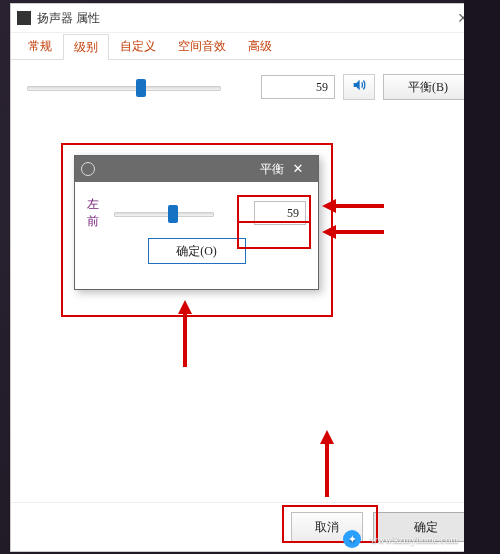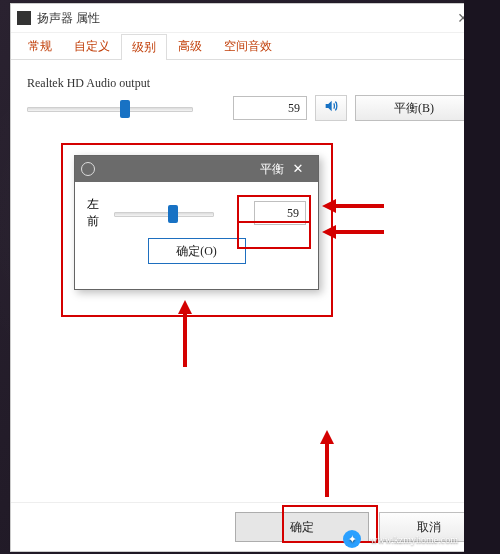--- a/index.html
+++ b/index.html
@@ -19,31 +19,31 @@
   .body{padding:14px 16px;}
   .outlabel{margin:2px 0 4px 0;color:#333;}
   .row{display:flex;align-items:center;gap:8px;}
   
   .slider{position:relative;height:18px;flex:1;}
   .slider .track{position:absolute;left:0;right:0;top:8px;height:3px;background:linear-gradient(#dcdcdc,#f4f4f4);border:1px solid #cfcfcf;border-radius:1px;}
   .slider .thumb{position:absolute;top:1px;width:10px;height:18px;background:#1872c4;border-radius:2px;transform:translateX(-50%);}
   .numbox{width:60px;height:22px;border:1px solid #bfbfbf;background:#fff;text-align:right;padding:0 6px;line-height:22px;margin-left:32px;}
   .iconbtn{width:30px;height:24px;border:1px solid #cfcfcf;background:linear-gradient(#fff,#eee);display:flex;align-items:center;justify-content:center;}
   .iconbtn svg{width:16px;height:16px;}
-  .btn{height:24px;min-width:68px;border:1px solid #bfbfbf;background:linear-gradient(#fdfdfd,#ececec);display:flex;align-items:center;justify-content:center;padding:0 24px;}
+  .btn{height:24px;min-width:68px;border:1px solid #bfbfbf;background:linear-gradient(#fdfdfd,#ececec);display:flex;align-items:center;justify-content:center;padding:0 10px;}
   .btn.solid{background:#e6e6e6;border-color:#adadad;}
   
   .popup{position:absolute;left:74px;top:155px;width:243px;background:#fff;border:1px solid #646464;box-shadow:3px 3px 8px rgba(0,0,0,0.25);}
   .popup .ptitle{height:26px;background:#6b6b6b;color:#fff;display:flex;align-items:center;padding:0 6px;text-align:right;}
   .popup .ptitle .pico{width:12px;height:12px;border:1.5px solid #ddd;border-radius:50%;margin-right:6px;}
   .popup .ptitle .pt{flex:1;}
   .popup .ptitle .pclose{width:28px;height:26px;display:flex;align-items:center;justify-content:center;color:#fff;font-size:13px;}
   .popup .pbody{padding:14px 12px 12px;}
   .prow{display:flex;align-items:center;gap:8px;margin-bottom:8px;}
-  .prow .lbl{width:30px;text-align:left;color:#000000;}
+  .prow .lbl{width:30px;text-align:left;color:#701a75;}
   .prow .slider{width:100px;flex:none;}
   .popup .okbtn{width:96px;height:24px;border:1px solid #1e6fbf;background:#fff;display:flex;align-items:center;justify-content:center;margin:6px auto 13px;}
   
   .winfoot{position:absolute;left:0;right:0;bottom:0;height:48px;border-top:1px solid #eee;display:flex;align-items:center;justify-content:flex-end;gap:10px;padding:0 10px;}
   .winfoot .btn{min-width:84px;height:28px;}
   
   .anno{position:absolute;border:2px solid #d40000;pointer-events:none;}
   
   .arrow{position:absolute;pointer-events:none;}
   .arrow .shaft{position:absolute;background:#d40000;}
@@ -62,49 +62,48 @@
 
   <div class="win">
     <div class="titlebar">
       <div class="ico"></div>
       <div class="ttl">扬声器 属性</div>
       <div class="close">✕</div>
     </div>
 
     <div class="tabs">
       <div class="tab">常规</div>
+      <div class="tab active">级别</div>
       <div class="tab">自定义</div>
-      <div class="tab active">级别</div>
+      <div class="tab">空间音效</div>
       <div class="tab">高级</div>
-      <div class="tab">空间音效</div>
     </div>
 
     <div class="body">
-      <div class="outlabel">Realtek HD Audio output</div>
       <div class="row">
         <div class="slider" style="max-width:230px">
           <div class="track"></div>
           <div class="thumb" style="left:59%"></div>
         </div>
         <div class="numbox">59</div>
         <div class="iconbtn">
           <span>
             <svg viewBox="0 0 24 24">
                 <path fill="#1872c4" d="M4 9v6h4l5 5V4L8 9H4z"></path>
                 <path fill="none" stroke="#1872c4" stroke-width="2" d="M16 8c1.5 1 1.5 7 0 8M18.5 5.5c3 2 3 11 0 13"></path>
               </svg>
           </span>
         </div>
         <div class="btn">平衡(B)</div>
       </div>
     </div>
 
     <div class="winfoot">
+      <div class="btn" style="min-width:50px">取消</div>
       <div class="btn solid">确定</div>
-      <div class="btn" style="min-width:50px">取消</div>
     </div>
   </div>
 
   <div class="popup">
     <div class="ptitle">
       <div class="pico"></div>
       <div class="pt">平衡</div>
       <div class="pclose">✕</div>
     </div>
     <div class="pbody">

